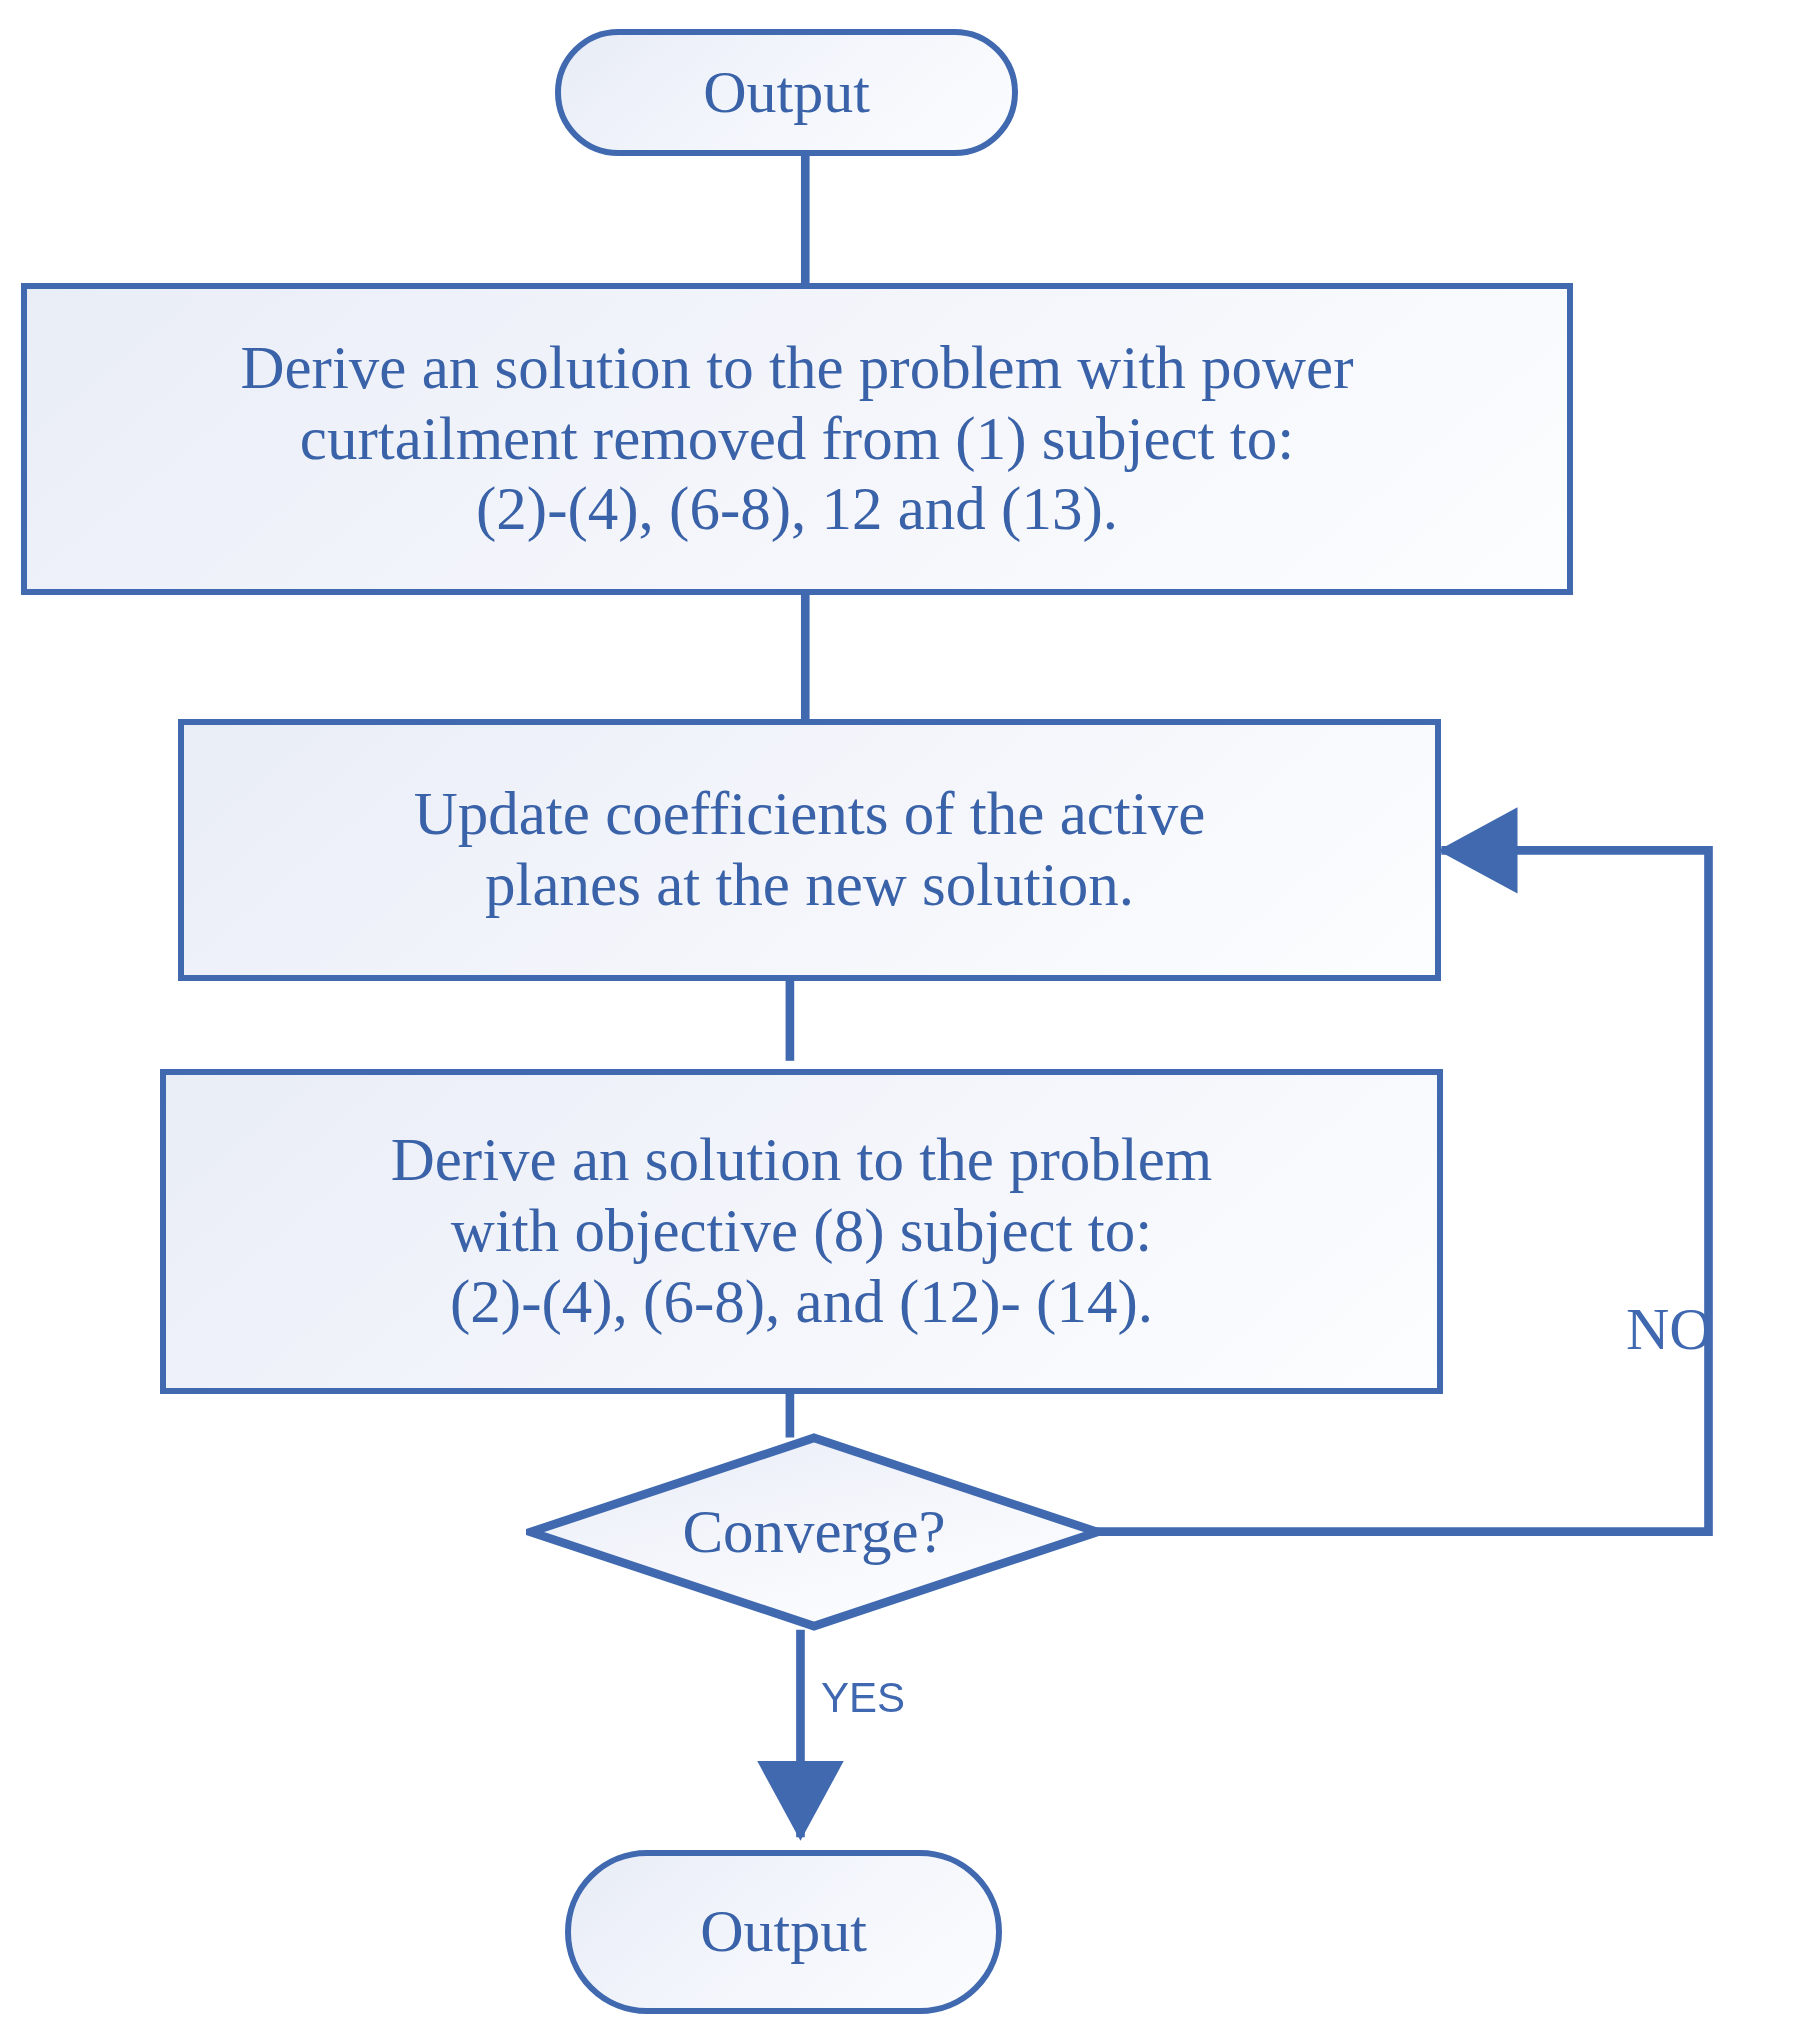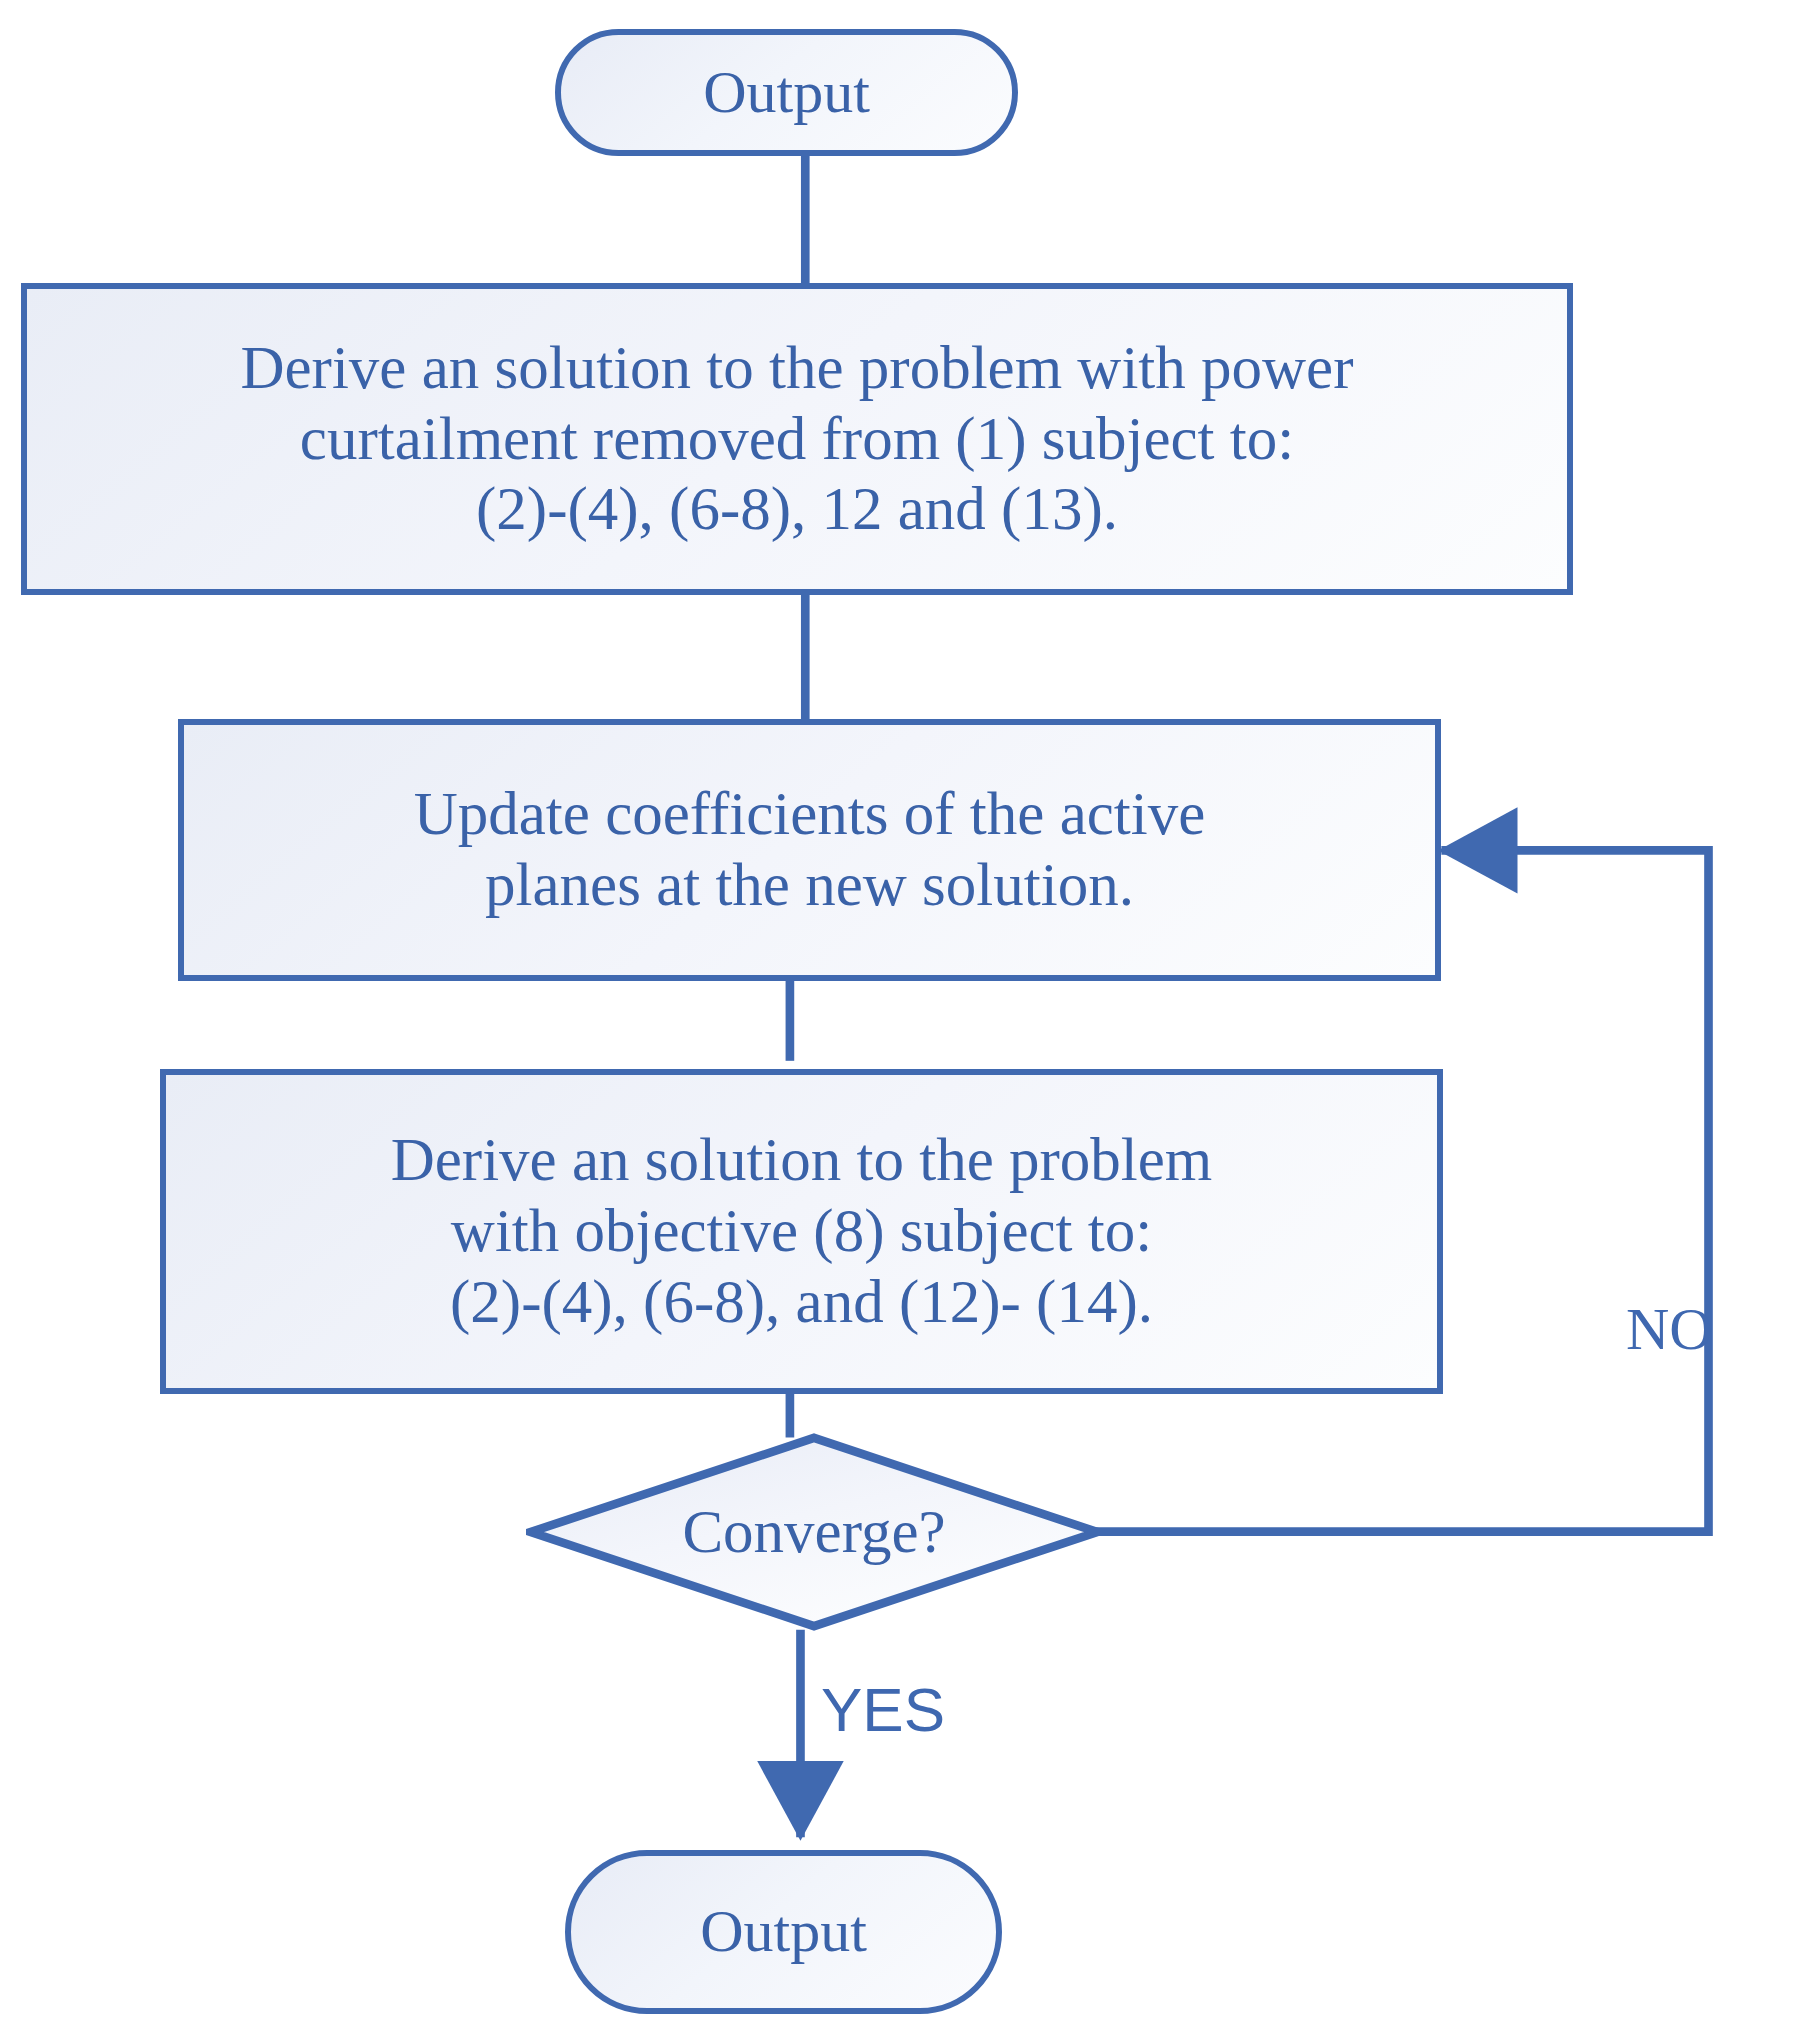--- a/index.html
+++ b/index.html
@@ -69,21 +69,21 @@
     position: absolute;
     color: #3f68b0;
     white-space: nowrap;
   }
   .edge-label.serif {
     font-family: "Liberation Serif", "DejaVu Serif", serif;
     font-size: 60px;
   }
   .edge-label.sans {
     font-family: "Liberation Sans", "DejaVu Sans", sans-serif;
-    font-size: 62px;
+    font-size: 42px;
   }
   .line-1, .line-2, .line-3 { display: block; }
 </style>
 </head>
 <body>
 
 <div id="canvas">
 
   <svg class="edges" viewBox="0 0 1869 2122" xmlns="http://www.w3.org/2000/svg">
     <defs>

